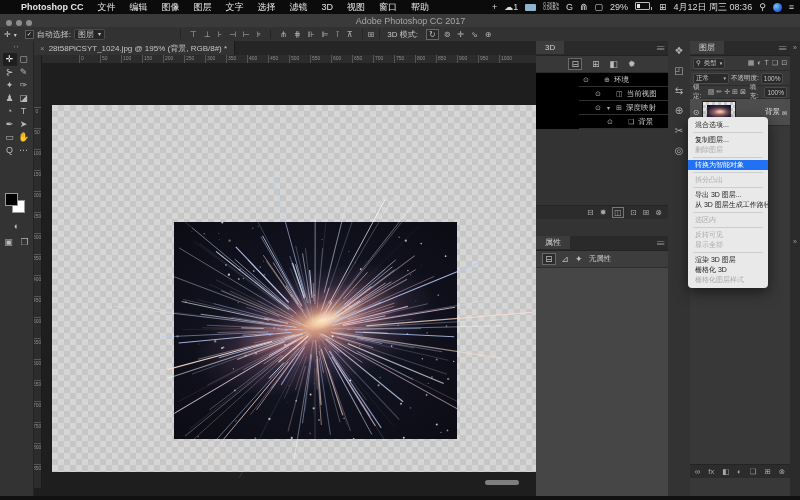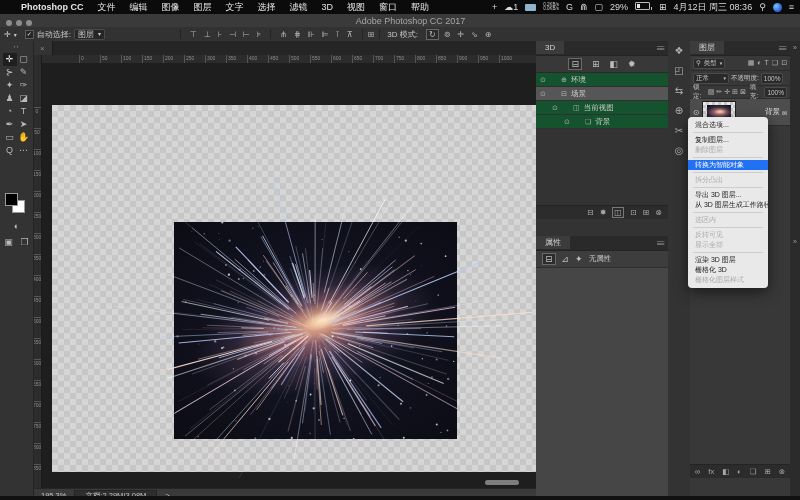--- a/index.html
+++ b/index.html
@@ -69,21 +69,21 @@
   .docinfo{background:#2e2e2e;border:1px solid #262626;padding:0 10px;height:9px;line-height:9px;}
   
   .rightdock{left:536px;top:41px;width:264px;height:459px;background:#303030;}
   .colA{position:absolute;left:0;top:0;width:132px;height:459px;background:#333;border-right:1px solid #232323;}
   .phead{height:14px;background:#2a2a2a;border-bottom:1px solid #232323;position:relative;}
   .ptab{display:inline-block;height:13px;line-height:13px;padding:0 9px;background:#3c3c3c;color:#d2d2d2;font-size:8px;}
   .pmenu{position:absolute;right:4px;top:3px;color:#9a9a9a;font-size:8px;letter-spacing:-1px;}
   .filterrow{height:16px;display:flex;align-items:center;justify-content:center;gap:10px;background:#383838;border-bottom:1px solid #2a2a2a;}
   .ficon{color:#bdbdbd;font-size:9px;}
   .ficon.boxed{border:1px solid #6a6a6a;background:#2c2c2c;padding:0 2px;}
-  .t3drows{background:#14532d;}
+  .t3drows{background:#000000;padding-left:43px;}
   .t3drow{height:13px;display:flex;align-items:center;gap:4px;font-size:7.5px;color:#cfcfcf;padding-left:4px;border-bottom:1px solid #303030;}
   .t3drow .eye{color:#a9a9a9;font-size:7px;width:8px;}
   .t3drow .ric{color:#b3b3b3;font-size:7px;}
   .t3drow.selected{background:#565656;}
   .t3drow.ind1{padding-left:16px;}
   .t3drow.ind2{padding-left:28px;}
   .twirl{color:#b0b0b0;font-size:6px;width:5px;}
   .t3dempty{height:76px;background:#333;}
   .pbottom{height:13px;background:#2c2c2c;border-top:1px solid #242424;display:flex;align-items:center;justify-content:flex-end;gap:6px;padding-right:6px;}
   .pbottom .bic{color:#a8a8a8;font-size:8px;}
@@ -244,20 +244,21 @@
     </div>
     <div class="tlow" style="top:180px;">◐</div>
     <div class="tlow" style="top:196px;left:-8px;">▣</div>
     <div class="tlow" style="top:196px;left:8px;">❐</div>
   </div>
 
   <div class="abs docarea">
     <div class="tabbar">
       <span class="doctab">
         <span class="tabclose">×</span>
+        <span>28t58PiCSYT_1024.jpg @ 195% (背景, RGB/8#) *</span>
       </span>
     </div>
     <div class="rcorner"></div>
     <div class="hruler">
         <span class="hnum" style="left: 46px;">0</span>
         <span class="hnum" style="left: 67px;">50</span>
         <span class="hnum" style="left: 88px;">100</span>
         <span class="hnum" style="left: 109px;">150</span>
         <span class="hnum" style="left: 130px;">200</span>
         <span class="hnum" style="left: 151px;">250</span>
@@ -616,25 +617,20 @@
                 <line x1="140.9" y1="115.3" x2="139.7" y2="192.3" stroke="#d8e6ff" stroke-opacity="0.12" stroke-width="0.50"></line>
                 <line x1="139.0" y1="96.7" x2="133.3" y2="64.5" stroke="#ffdfcf" stroke-opacity="0.24" stroke-width="0.71"></line>
                 <line x1="168.9" y1="103.5" x2="281.2" y2="85.3" stroke="#eec4da" stroke-opacity="0.79" stroke-width="1.05"></line>
                 <line x1="136.6" y1="144.2" x2="131.0" y2="189.5" stroke="#b9cdfb" stroke-opacity="0.30" stroke-width="0.45"></line>
               </g>
           </svg>
         </div>
       </div>
       <div class="hthumb"></div>
     </div>
-    <div class="statusbar">
-      <span class="zoomfield">195.3%</span>
-      <span class="docinfo">文档:2.29M/3.08M</span>
-      <span>&gt;</span>
-    </div>
   </div>
 
   <div class="abs rightdock">
     <div class="colA">
       <div class="phead">
         <span class="ptab">3D</span>
         <span class="pmenu">≡≡</span>
       </div>
       <div class="filterrow">
           <span class="ficon boxed">⊟</span>
@@ -642,31 +638,31 @@
           <span class="ficon">◧</span>
           <span class="ficon">✹</span>
         </div>
       <div class="t3drows">
           <div class="t3drow ind0">
           <span class="eye">⊙</span>
           <span class="twirl"></span>
           <span class="ric">⊕</span>
           <span>环境</span>
         </div>
-          <div class="t3drow ind0 selected">
-          <span class="eye">⊙</span>
-          <span class="twirl"></span>
-          <span class="ric">⊟</span>
-          <span>场景</span>
-        </div>
           <div class="t3drow ind1">
           <span class="eye">⊙</span>
           <span class="twirl"></span>
           <span class="ric">◫</span>
           <span>当前视图</span>
+        </div>
+          <div class="t3drow ind1">
+          <span class="eye">⊙</span>
+          <span class="twirl">▾</span>
+          <span class="ric">⊞</span>
+          <span>深度映射</span>
         </div>
           <div class="t3drow ind2">
           <span class="eye">⊙</span>
           <span class="twirl"></span>
           <span class="ric">❏</span>
           <span>背景</span>
         </div>
         </div>
       <div class="t3dempty"></div>
       <div class="pbottom">

